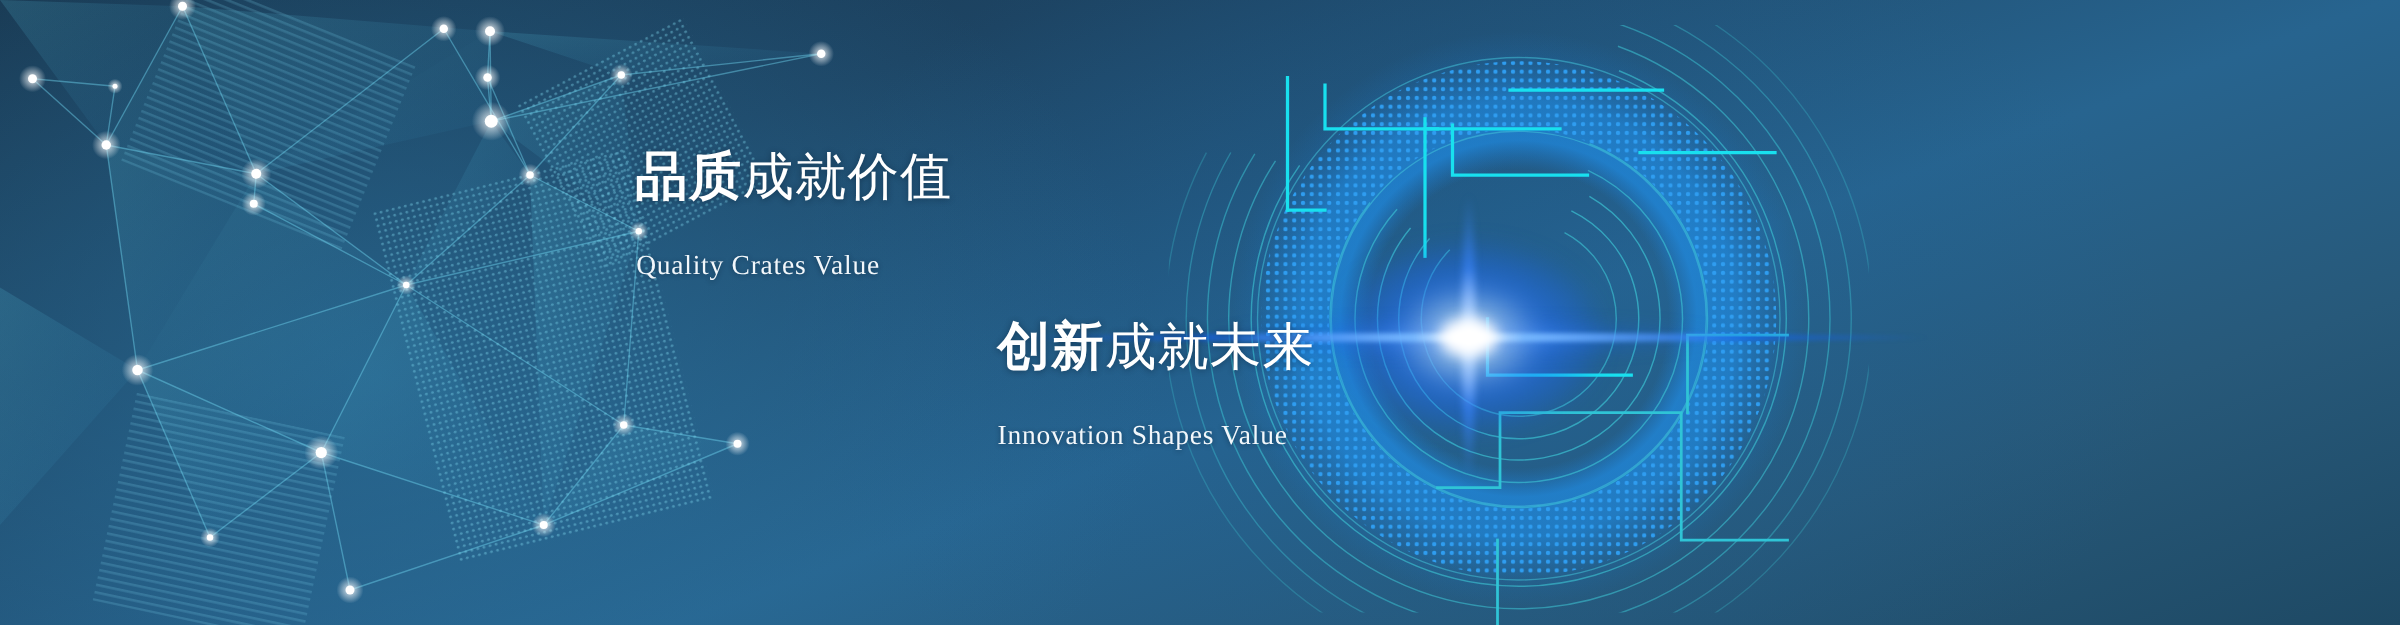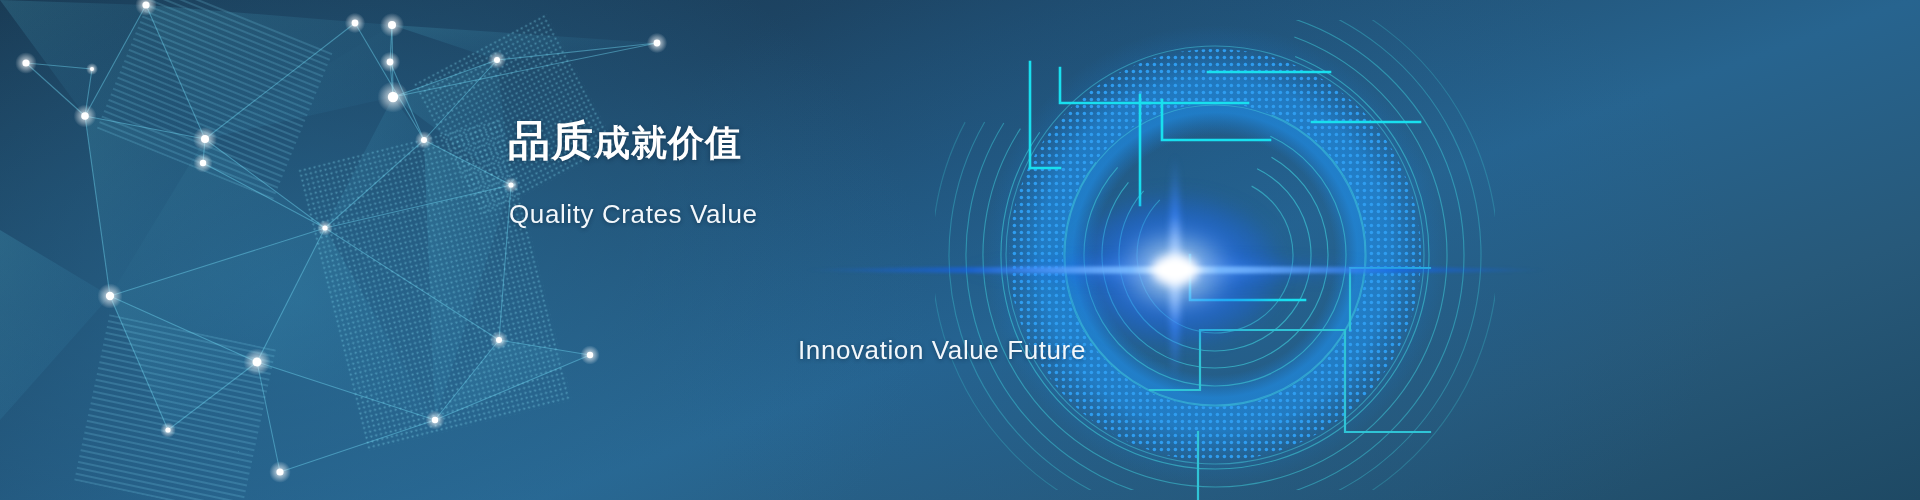--- a/index.html
+++ b/index.html
@@ -11,24 +11,24 @@
       radial-gradient(ellipse 780px 520px at 1180px 270px, rgba(30,95,150,.40) 0%, rgba(30,95,150,0) 72%),
       linear-gradient(160deg,#18364e 0%,#1d4463 26%,#27648f 58%,#27597a 78%,#1e4964 100%);
   }
   .layer{position:absolute;inset:0;}
   .nosel{pointer-events:none;}
 
   
   .headline{position:absolute;color:#fff;white-space:nowrap;line-height:1;
             text-shadow:0 1px 5px rgba(6,24,42,.45);}
   .h-strong{font-size:42px;font-weight:700;letter-spacing:1px;}
-  .h-light{font-size:36px;font-weight:700;letter-spacing:1px;}
-  .sub{position:absolute;color:#f2f7fb;font-size:26px;font-weight:400;
+  .h-light{font-size:41px;font-weight:400;letter-spacing:1px;}
+  .sub{position:absolute;color:#f2f7fb;font-size:22px;font-weight:400;
        letter-spacing:.6px;white-space:nowrap;
-       text-shadow:0 1px 4px rgba(6,24,42,.45);}
+       text-shadow:0 1px 4px rgba(6,24,42,.45);font-family:Liberation Serif, serif;}
 
   #tagline-1{left:508px;top:120px;}
   #sub-1{left:509px;top:199px;}
   #tagline-2{left:798px;top:256px;}
   #sub-2{left:798px;top:335px;}
 
   
   #flare{position:absolute;left:1175px;top:270px;width:0;height:0;}
   #flare span{position:absolute;display:block;transform:translate(-50%,-50%);}
   .fl-streak{width:740px;height:7px;border-radius:50%;
@@ -255,15 +255,18 @@
     <span class="fl-vert"></span>
     <span class="fl-streak"></span>
     <span class="fl-core"></span>
   </div>
 
   <div class="headline" id="tagline-1">
     <span class="h-strong">品质</span><span class="h-light">成就价值</span>
   </div>
   <div class="sub" id="sub-1">Quality Crates Value</div>
 
-  <div class="sub" id="sub-2">Innovation Value Future</div>
+  <div class="headline" id="tagline-2">
+    <span class="h-strong">创新</span><span class="h-light">成就未来</span>
+  </div>
+  <div class="sub" id="sub-2">Innovation Shapes Value</div>
 
 </div>
 
 </body></html>

